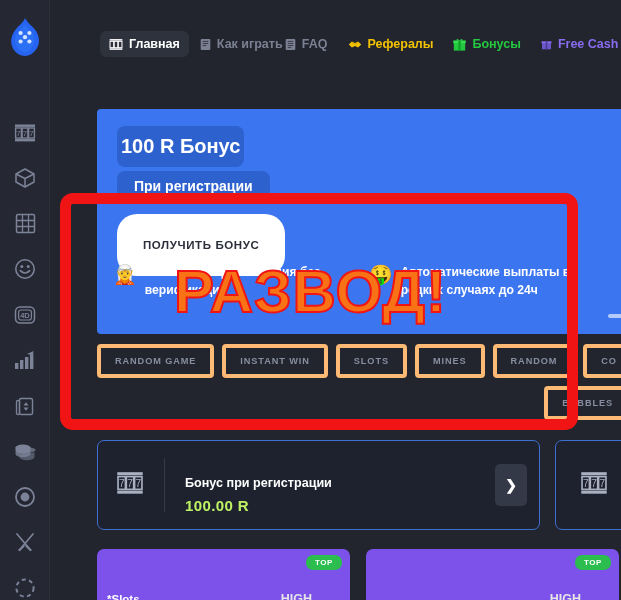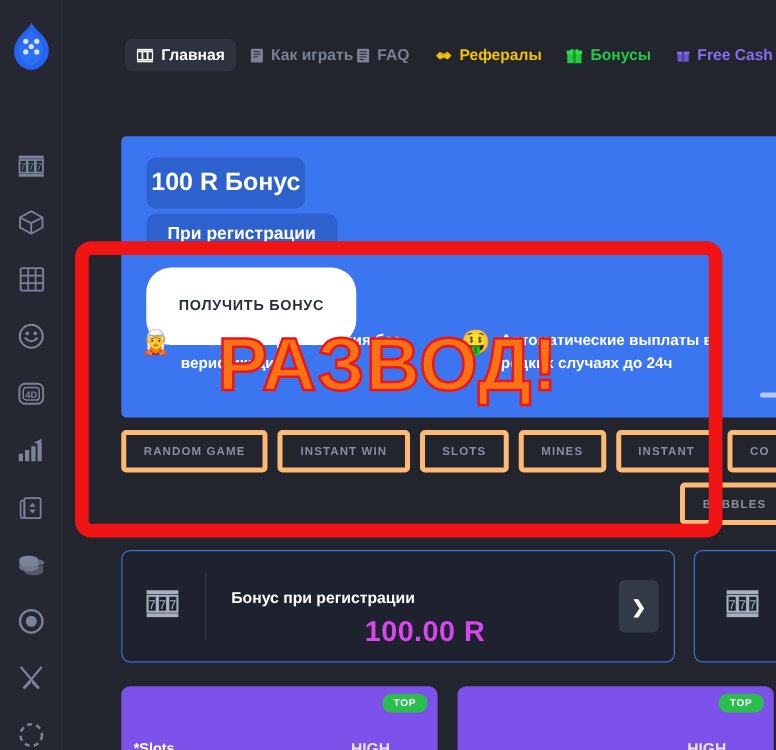--- a/index.html
+++ b/index.html
@@ -158,23 +158,22 @@
     padding: 0 12px 0 18px;
   }
   .bonus-card.partial { width: 115px; justify-content: flex-start; padding-left: 24px; }
   .bc-icon { color: #a9b0c0; flex: 0 0 auto; }
   .bc-div {
     width: 1px; height: 54px; background: #343a48; margin: 0 20px;
   }
   .bc-texts { flex: 1 1 auto; }
   .bc-title { color: #ffffff; font-size: 12.6px; font-weight: bold; margin-top: 20px; }
   .bc-amount {
-    color: #d946ef; font-size: 23px; font-weight: bold; margin-top: 7px;
+    color: #bef264; font-size: 15px; font-weight: bold; margin-top: 7px;
     letter-spacing: .4px;
-    text-align: center;
   }
   .bc-arrow {
     width: 32px; height: 42px; border-radius: 5px;
     background: #333946; color: #fff;
     display: flex; align-items: center; justify-content: center;
     font-size: 14px; font-weight: bold; flex: 0 0 auto;
   }
 
   
   .games-row {
@@ -429,21 +428,21 @@
       </div>
 
       <div class="slider-dash"></div>
     </div>
 
     <div class="cats">
       <button class="chip">RANDOM GAME</button>
       <button class="chip">INSTANT WIN</button>
       <button class="chip">SLOTS</button>
       <button class="chip">MINES</button>
-      <button class="chip">INSTANT</button>
+      <button class="chip">RANDOM</button>
       <button class="chip">CO</button>
     </div>
     <div class="cats-row2">
       <button class="chip">BUBBLES</button>
     </div>
 
     <div class="bonus-row">
 
       <div class="bonus-card">
         <span class="bc-icon">

